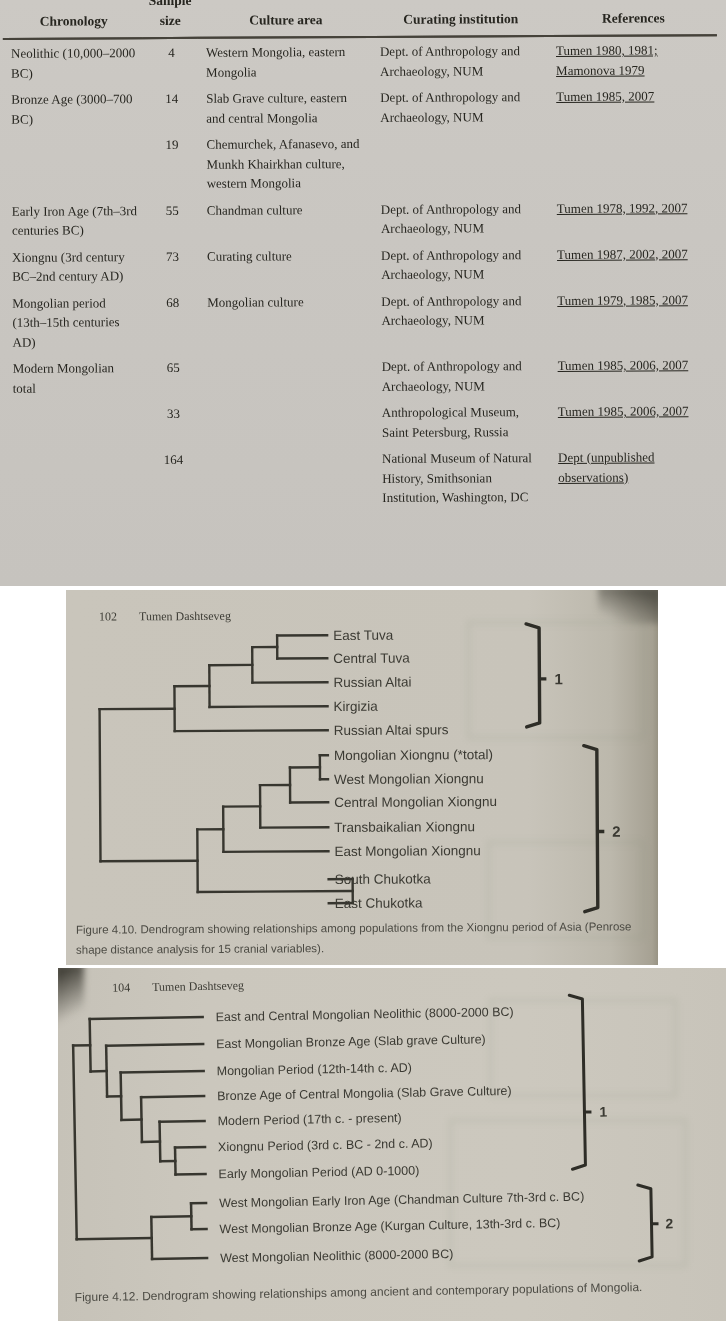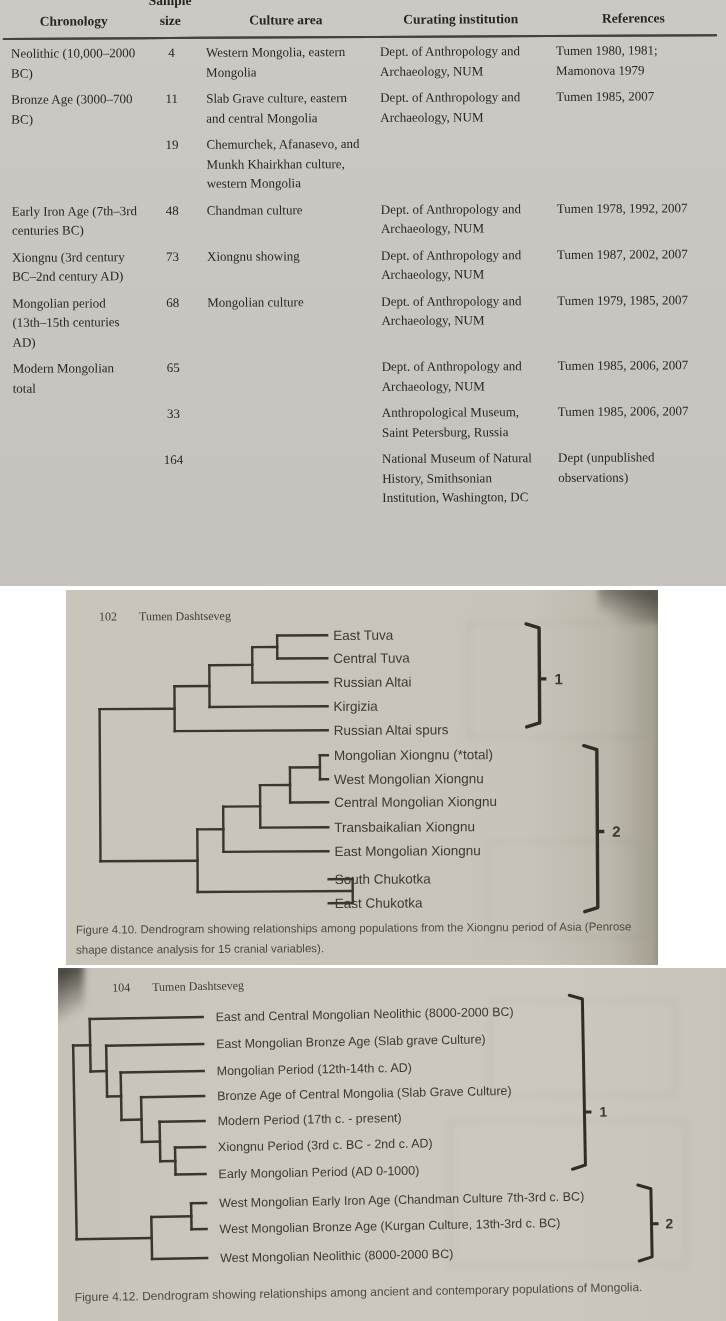--- a/index.html
+++ b/index.html
@@ -12,21 +12,21 @@
   .table-shift{margin-top:-10px;transform:rotate(-0.3deg);}
   table.data{border-collapse:collapse;table-layout:fixed;width:714px;margin-left:4px;
     font-size:13px;line-height:19.5px;color:#272620;}
   table.data th{font-weight:bold;vertical-align:bottom;text-align:left;padding:0 6px 7px 8px;
     border-bottom:2px solid #45423a;font-size:13.5px;}
   table.data th.c-size{text-align:center;padding-left:0;padding-right:0;}
   table.data th.c-chron,table.data th.c-cult,table.data th.c-inst,table.data th.c-ref{text-align:center;}
   table.data td{vertical-align:top;padding:4px 6px 3px 8px;}
   col.c1{width:140px}col.c2{width:55px}col.c3{width:174px}col.c4{width:176px}col.c5{width:169px}
   td.num{text-align:center;padding-left:0;padding-right:0;}
-  td.ref{padding-right:28px;}
+  td.ref{padding-right:28px;text-decoration:underline;}
 
   
   .page{position:absolute;overflow:hidden;}
   .page-a{left:66px;top:590px;width:592px;height:375px;
     background:linear-gradient(90deg,#c9c5bb 0%,#c8c4ba 78%,#bcb8ac 92%,#a6a193 99%,#989384 100%);}
   .page-b{left:58px;top:968px;width:668px;height:353px;
     background:linear-gradient(90deg,#c6c2b8 0%,#cbc7bd 22%,#ccc8be 70%,#c8c4ba 100%);}
   .corner-shade-a{position:absolute;right:-4px;top:-4px;width:64px;height:38px;
     background:linear-gradient(205deg,#56544b 20%,rgba(86,84,75,0) 85%);filter:blur(3px);}
   .corner-shade-b{position:absolute;left:-4px;top:-4px;width:30px;height:62px;
@@ -68,43 +68,43 @@
         <tbody id="tbody-rows">
             <tr>
               <td>Neolithic (10,000–2000 BC)</td>
               <td class="num">4</td>
               <td>Western Mongolia, eastern Mongolia</td>
               <td>Dept. of Anthropology and Archaeology, NUM</td>
               <td class="ref">Tumen 1980, 1981; Mamonova 1979</td>
             </tr>
             <tr>
               <td>Bronze Age (3000–700 BC)</td>
-              <td class="num">11</td>
+              <td class="num">14</td>
               <td>Slab Grave culture, eastern and central Mongolia</td>
               <td>Dept. of Anthropology and Archaeology, NUM</td>
               <td class="ref">Tumen 1985, 2007</td>
             </tr>
             <tr>
               <td></td>
               <td class="num">19</td>
               <td>Chemurchek, Afanasevo, and Munkh Khairkhan culture, western Mongolia</td>
               <td></td>
               <td class="ref"></td>
             </tr>
             <tr>
               <td>Early Iron Age (7th–3rd centuries BC)</td>
-              <td class="num">48</td>
+              <td class="num">55</td>
               <td>Chandman culture</td>
               <td>Dept. of Anthropology and Archaeology, NUM</td>
               <td class="ref">Tumen 1978, 1992, 2007</td>
             </tr>
             <tr>
               <td>Xiongnu (3rd century BC–2nd century AD)</td>
               <td class="num">73</td>
-              <td>Xiongnu showing</td>
+              <td>Curating culture</td>
               <td>Dept. of Anthropology and Archaeology, NUM</td>
               <td class="ref">Tumen 1987, 2002, 2007</td>
             </tr>
             <tr>
               <td>Mongolian period (13th–15th centuries AD)</td>
               <td class="num">68</td>
               <td>Mongolian culture</td>
               <td>Dept. of Anthropology and Archaeology, NUM</td>
               <td class="ref">Tumen 1979, 1985, 2007</td>
             </tr>

